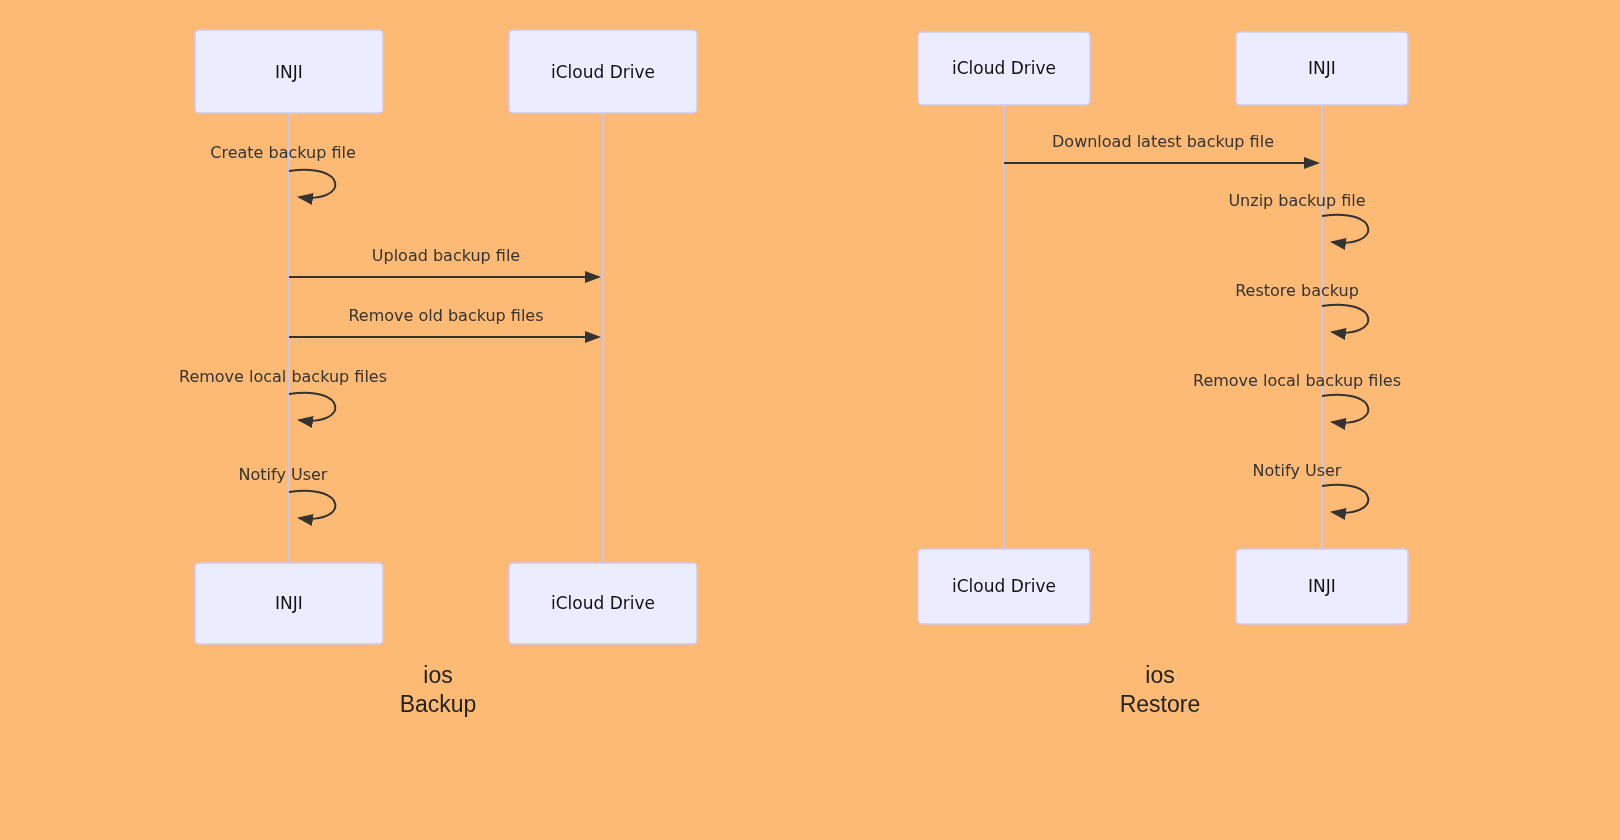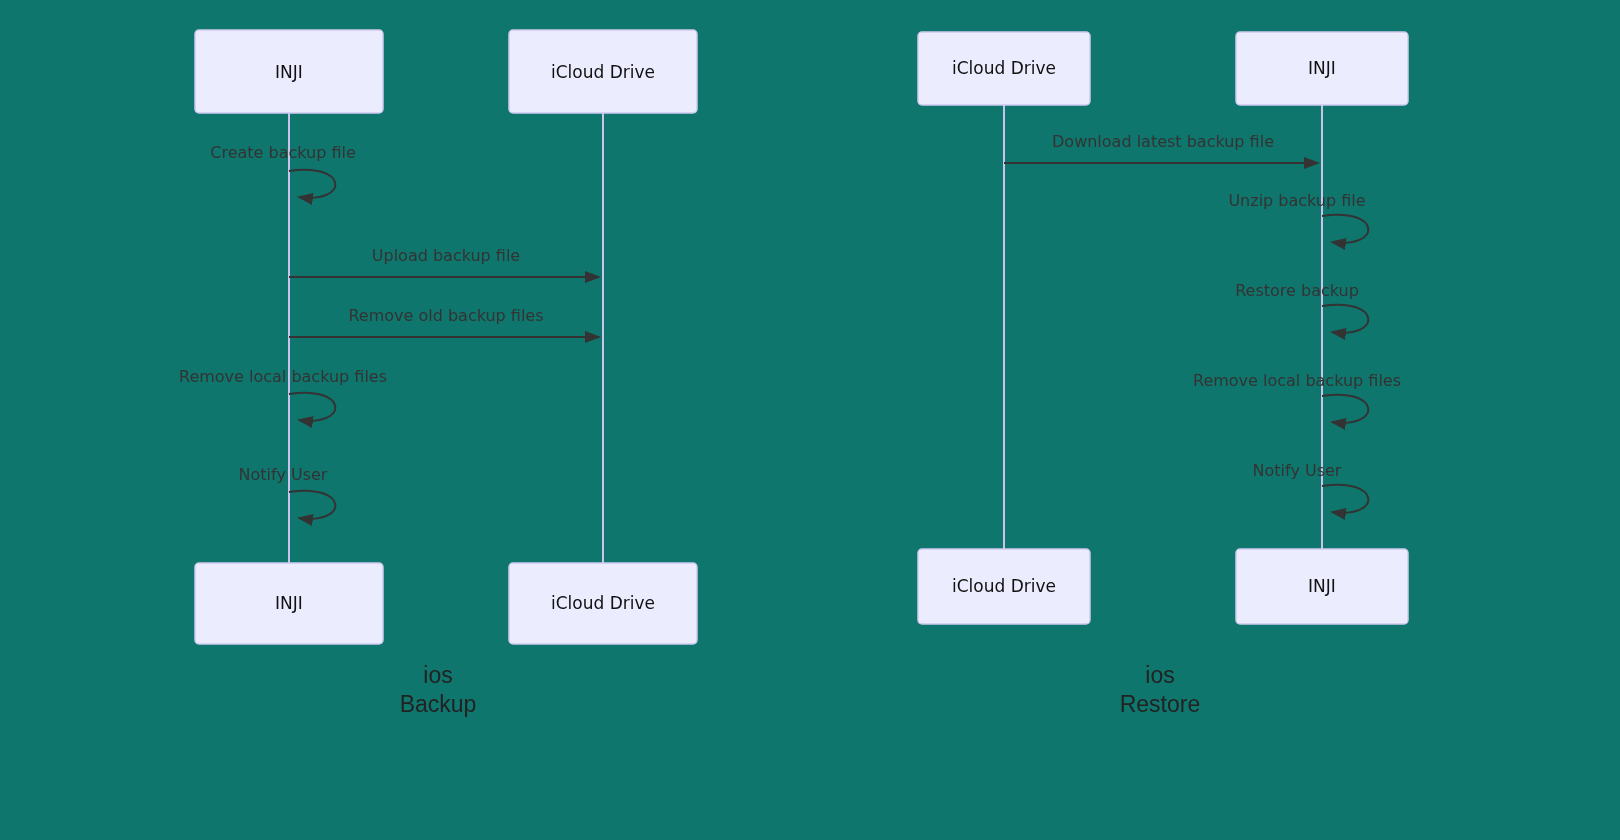--- a/index.html
+++ b/index.html
@@ -4,21 +4,21 @@
 <style>
   html, body {
     margin: 0;
     padding: 0;
     background: #ffffff;
   }
   #canvas {
     position: relative;
     width: 1620px;
     height: 840px;
-    background: #0f766e;
+    background: #fdba74;
     overflow: hidden;
   }
   svg { display: block; }
   .actor-box {
     fill: #ECECFF;
     stroke: #CFC9EF;
     stroke-width: 1.5;
   }
   .lifeline {
     stroke: #CBC3EC;

